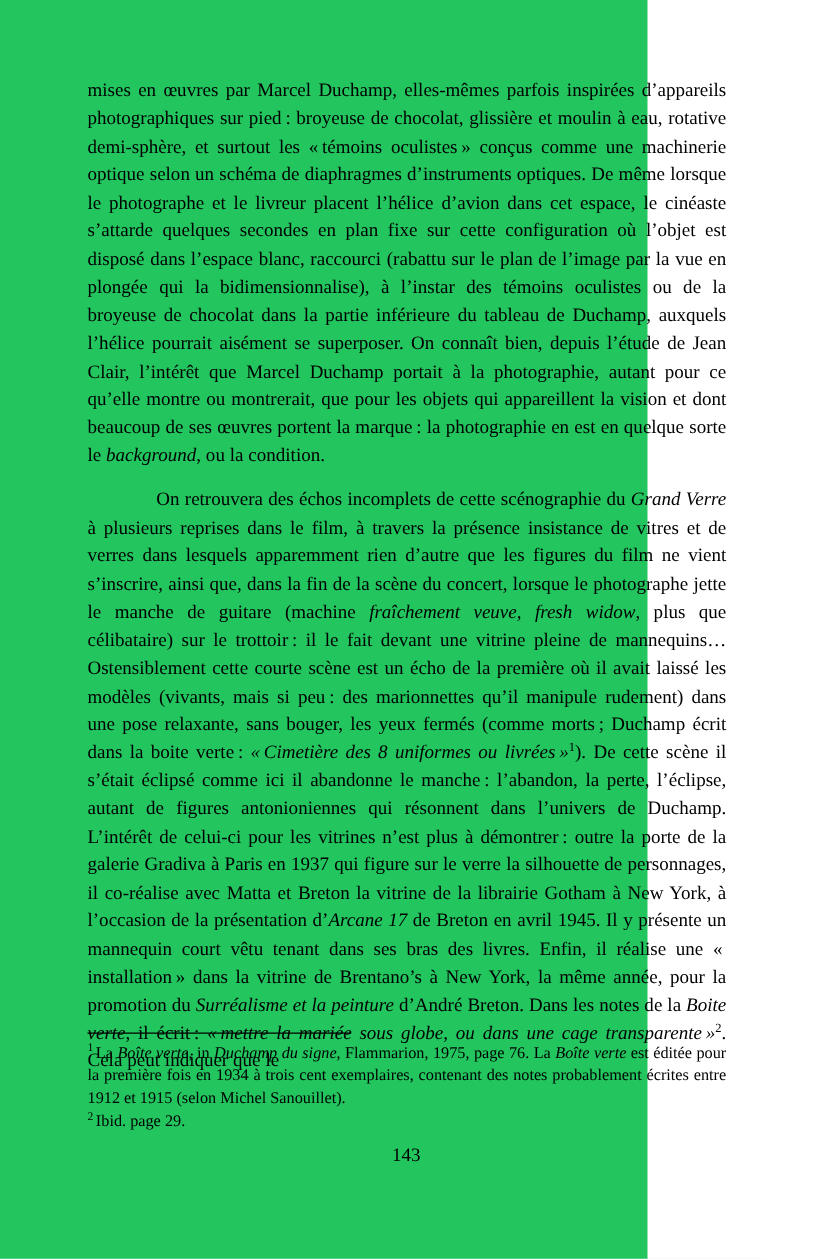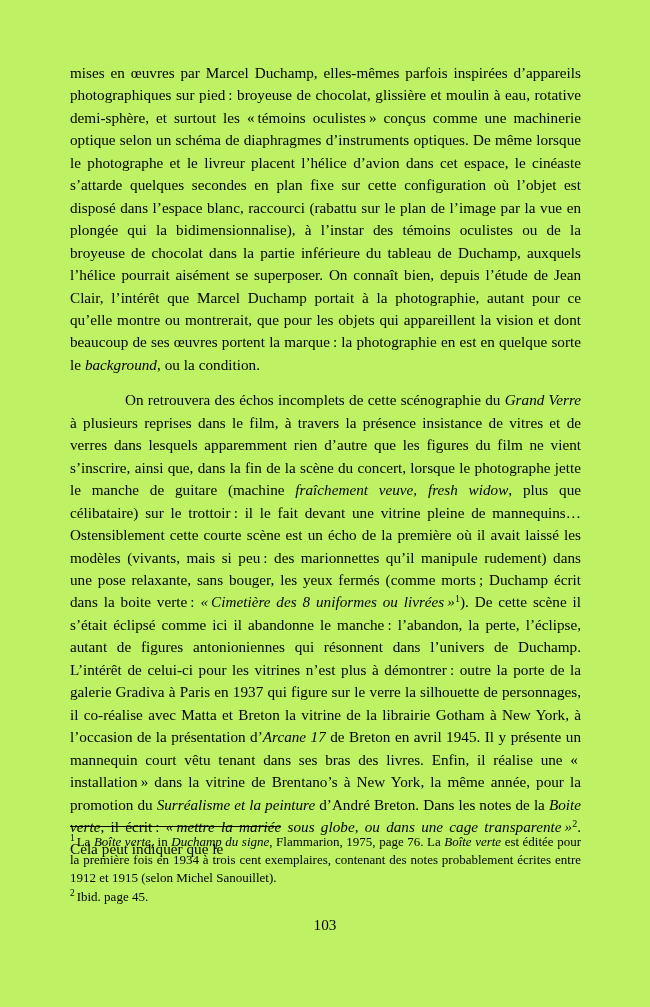--- a/index.html
+++ b/index.html
@@ -14,23 +14,23 @@
     position: relative;
     font-family: "Liberation Serif", "DejaVu Serif", serif;
     color: #000000;
     overflow: hidden;
   }
 
   .page {
     position: absolute;
     left: 0;
     top: 0;
-    width: 650px;
+    width: 518px;
     height: 1007px;
-    background: #bef264;
+    background: #22c55e;
   }
 
   .text-column {
     position: absolute;
     left: 70px;
     top: 62px;
     width: 511px;
   }
 
   p.body-par {
@@ -112,19 +112,19 @@
     <div>
         <p class="body-par"><span>mises en œuvres par Marcel Duchamp, elles-mêmes parfois inspirées d’appareils photographiques sur pied : broyeuse de chocolat, glissière et moulin à eau, rotative demi-sphère, et surtout les « témoins oculistes » conçus comme une machinerie optique selon un schéma de diaphragmes d’instruments optiques. De même lorsque le photographe et le livreur placent l’hélice d’avion dans cet espace, le cinéaste s’attarde quelques secondes en plan fixe sur cette configuration où l’objet est disposé dans l’espace blanc, raccourci (rabattu sur le plan de l’image par la vue en plongée qui la bidimensionnalise), à l’instar des témoins oculistes ou de la broyeuse de chocolat dans la partie inférieure du tableau de Duchamp, auxquels l’hélice pourrait aisément se superposer. On connaît bien, depuis l’étude de Jean Clair, l’intérêt que Marcel Duchamp portait à la photographie, autant pour ce qu’elle montre ou montrerait, que pour les objets qui appareillent la vision et dont beaucoup de ses œuvres portent la marque : la photographie en est en quelque sorte le </span><i class="ital">background</i><span>, ou la condition.</span></p>
         <p class="body-par indented"><span>On retrouvera des échos incomplets de cette scénographie du </span><i class="ital">Grand Verre</i><span> à plusieurs reprises dans le film, à travers la présence insistance de vitres et de verres dans lesquels apparemment rien d’autre que les figures du film ne vient s’inscrire, ainsi que, dans la fin de la scène du concert, lorsque le photographe jette le manche de guitare (machine </span><i class="ital">fraîchement veuve, fresh widow</i><span>, plus que célibataire) sur le trottoir : il le fait devant une vitrine pleine de mannequins… Ostensiblement cette courte scène est un écho de la première où il avait laissé les modèles (vivants, mais si peu : des marionnettes qu’il manipule rudement) dans une pose relaxante, sans bouger, les yeux fermés (comme morts ; Duchamp écrit dans la boite verte : </span><i class="ital">« Cimetière des 8 uniformes ou livrées »</i><sup class="fn-ref">1</sup><span>). De cette scène il s’était éclipsé comme ici il abandonne le manche : l’abandon, la perte, l’éclipse, autant de figures antonioniennes qui résonnent dans l’univers de Duchamp. L’intérêt de celui-ci pour les vitrines n’est plus à démontrer : outre la porte de la galerie Gradiva à Paris en 1937 qui figure sur le verre la silhouette de personnages, il co-réalise avec Matta et Breton la vitrine de la librairie Gotham à New York, à l’occasion de la présentation d’</span><i class="ital">Arcane 17</i><span> de Breton en avril 1945. Il y présente un mannequin court vêtu tenant dans ses bras des livres. Enfin, il réalise une « installation » dans la vitrine de Brentano’s à New York, la même année, pour la promotion du </span><i class="ital">Surréalisme et la peinture</i><span> d’André Breton. Dans les notes de la </span><i class="ital">Boite verte</i><span>, il écrit : </span><i class="ital">« mettre la mariée sous globe, ou dans une cage transparente »</i><sup class="fn-ref">2</sup><span>. Cela peut indiquer que le</span></p>
       </div>
   </div>
 
   <div class="footnote-area">
     <div class="footnote-rule"></div>
     <div>
         <p class="footnote"><sup class="fn-num">1</sup><span>La </span><i class="ital">Boîte verte</i><span>, in </span><i class="ital">Duchamp du signe</i><span>, Flammarion, 1975, page 76. La </span><i class="ital">Boîte verte</i><span> est éditée pour la première fois en 1934 à trois cent exemplaires, contenant des notes probablement écrites entre 1912 et 1915 (selon Michel Sanouillet).</span></p>
-        <p class="footnote"><sup class="fn-num">2</sup><span>Ibid. page 45.</span></p>
+        <p class="footnote"><sup class="fn-num">2</sup><span>Ibid. page 29.</span></p>
       </div>
   </div>
 
-  <div class="page-number">103</div>
+  <div class="page-number">143</div>
 
 </div>
 
 </body></html>

